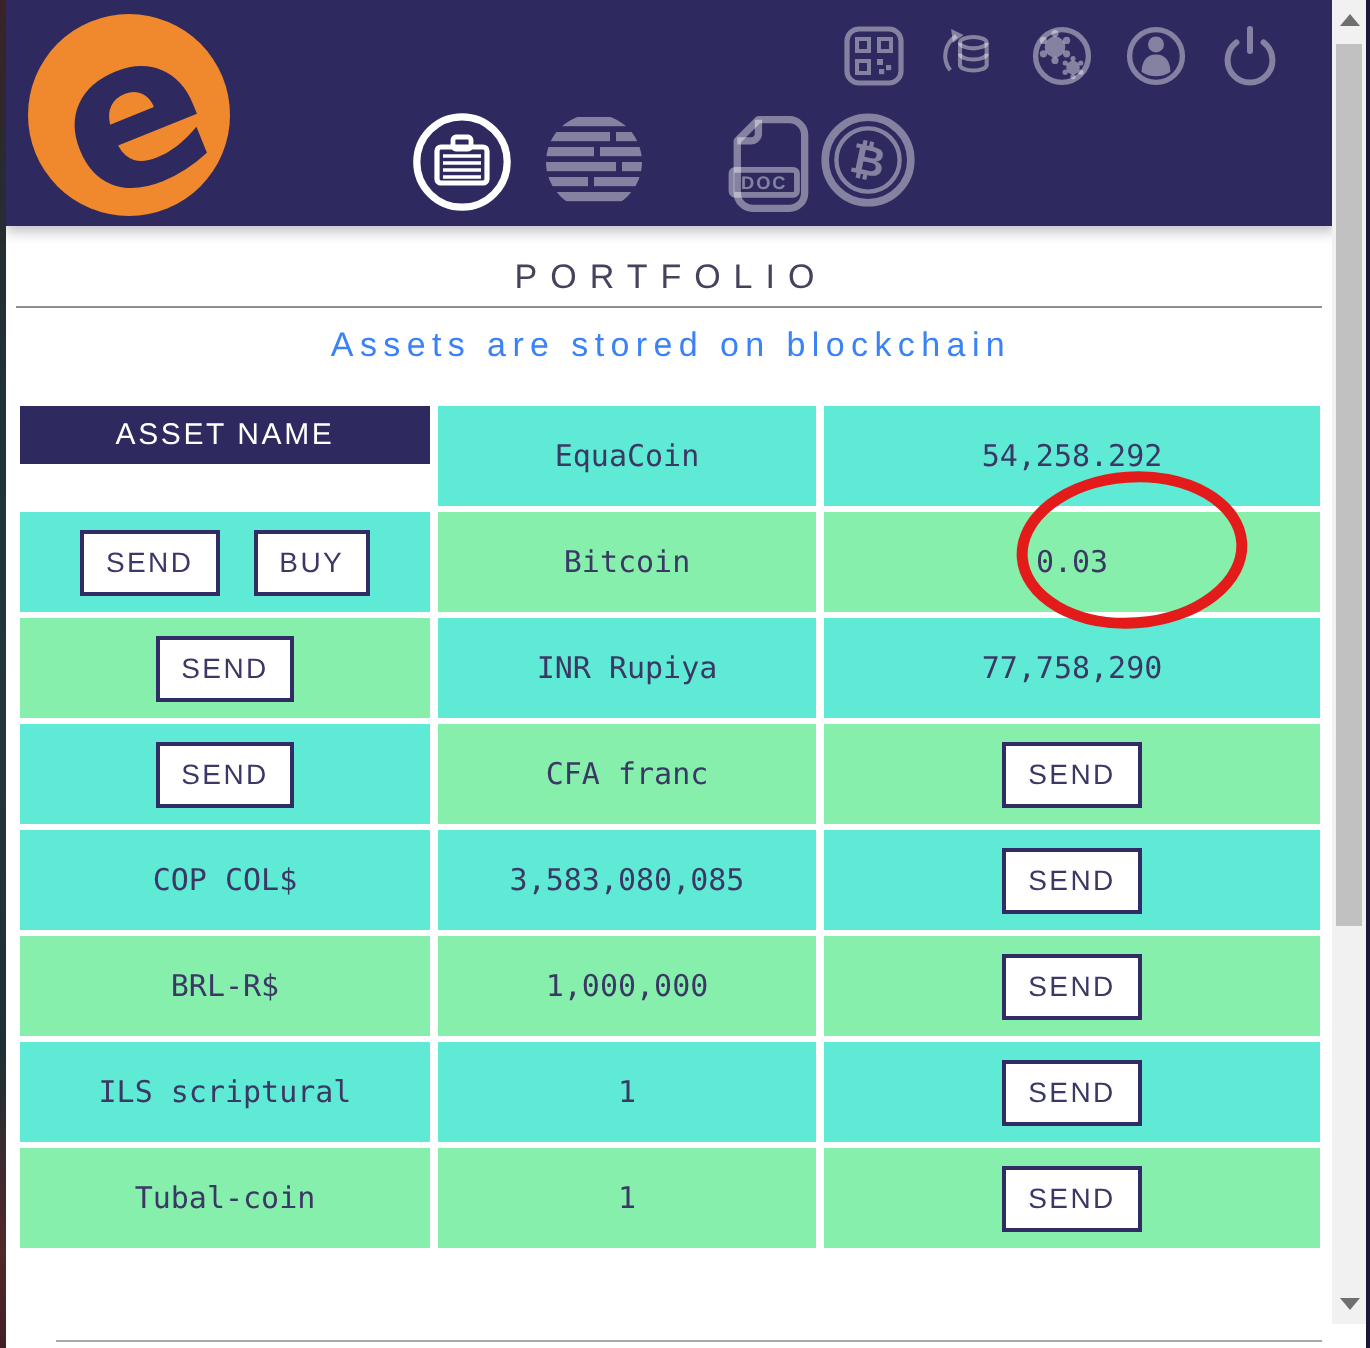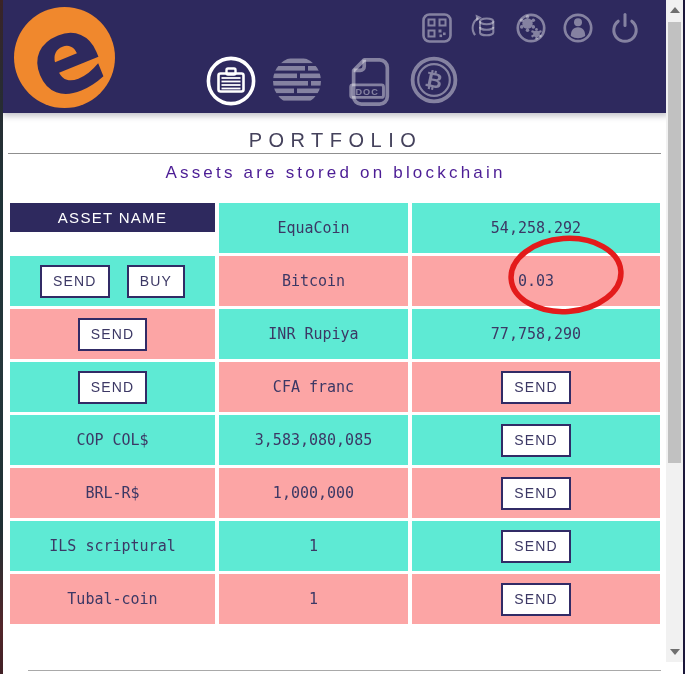--- a/index.html
+++ b/index.html
@@ -9,40 +9,40 @@
     background:linear-gradient(180deg,#3d2426 0%,#2a2c31 12%,#1f3337 30%,#24363a 55%,#1e3034 78%,#53262a 93%,#402025 100%);}
   .app{position:absolute;left:3px;top:0;width:665px;height:674px;background:#fff;}
 
   
   .app-header{position:absolute;left:0;top:0;width:665px;height:113px;background:#2e295e;
               box-shadow:0 3px 6px rgba(40,40,60,.28);}
   .logo{position:absolute;left:11px;top:7px;width:101px;height:101px;cursor:pointer;}
   .nav-icon{position:absolute;cursor:pointer;}
   .nav-briefcase{left:202px;top:55px;width:52px;height:52px;}
   .nav-sphere{left:269px;top:56px;width:50px;height:50px;}
-  .nav-doc{left:345px;top:56px;width:44px;height:52px;}
+  .nav-doc{left:360px;top:56px;width:44px;height:52px;}
   .nav-bitcoin{left:406px;top:55px;width:50px;height:50px;}
   .top-icons{position:absolute;left:418px;top:12px;display:flex;gap:15px;}
   .top-icon{width:32px;height:32px;cursor:pointer;}
 
   
   .page-title{position:absolute;top:129px;left:0;width:100%;text-align:center;
-    font-size:20px;letter-spacing:6.5px;color:#45425c;}
+    font-size:17px;letter-spacing:6.5px;color:#45425c;}
   .title-rule{position:absolute;top:153px;left:5px;width:653px;height:0;
     border-top:1px solid #8f8f8f;}
   .page-subtitle{position:absolute;top:163px;left:0;width:100%;text-align:center;
-    font-size:17px;letter-spacing:3.2px;color:#4c1d95;}
+    font-size:17px;letter-spacing:3.2px;color:#3b82f6;}
 
   
   .portfolio-table{position:absolute;left:7px;top:203px;width:650px;
     display:grid;grid-template-columns:205px 189px 248px;column-gap:4px;row-gap:3px;
     grid-auto-rows:50px;}
   .hcell{height:29px;background:#2e295e;color:#fff;display:flex;align-items:center;
     justify-content:center;font-size:15px;letter-spacing:1.3px;}
-  .cell{display:flex;align-items:center;justify-content:center;background:#fca5a5;
+  .cell{display:flex;align-items:center;justify-content:center;background:#86efac;
     font-family:"DejaVu Sans Mono","Liberation Mono",monospace;font-size:15px;color:#3c3865;}
   .cell.shade{background:#5eead4;}
   .options-cell{gap:17px;}
   .action-btn{font-family:"Liberation Sans",sans-serif;font-size:14px;letter-spacing:1.2px;
     color:#3c3865;background:#fff;border:2px solid #312b66;height:33px;padding:0 11px;
     min-width:52px;cursor:pointer;}
 
   
   .annotation{position:absolute;left:505px;top:234px;width:124px;height:84px;pointer-events:none;}
 

